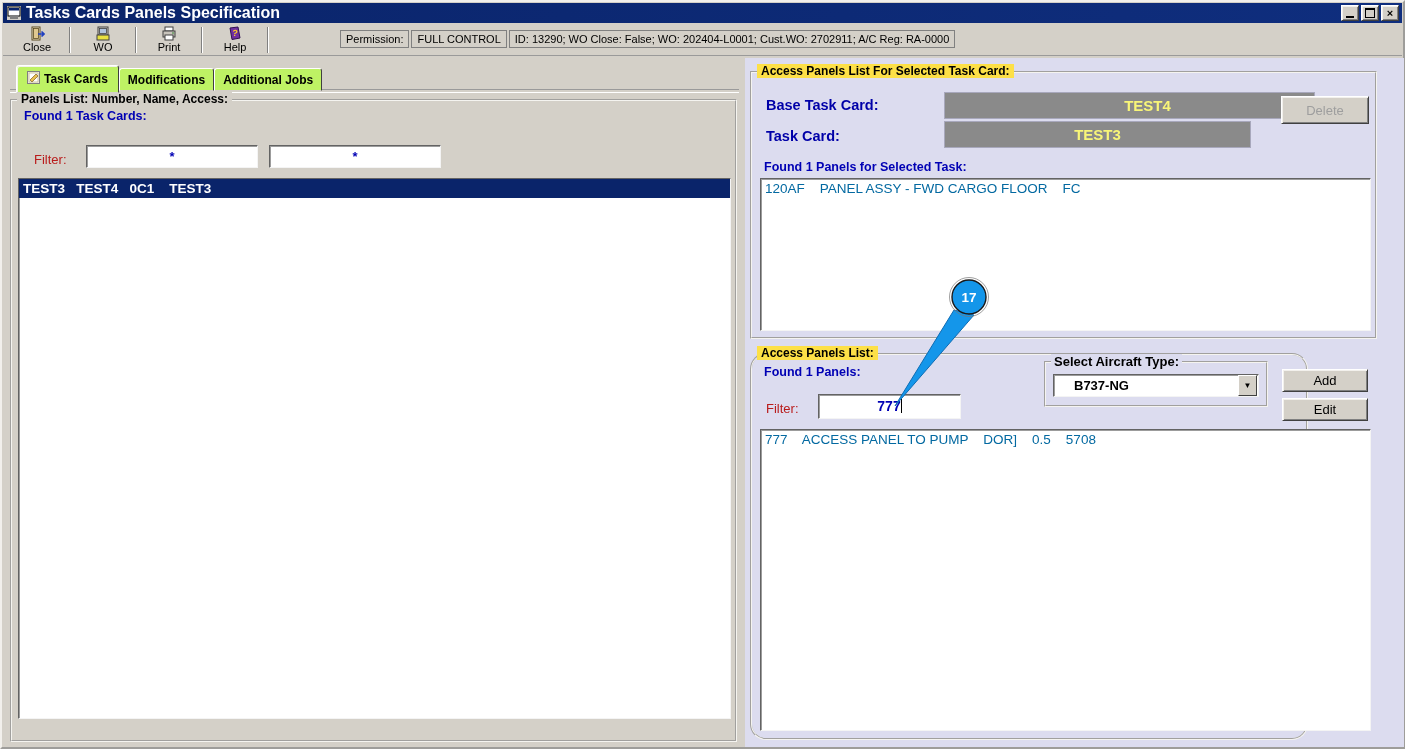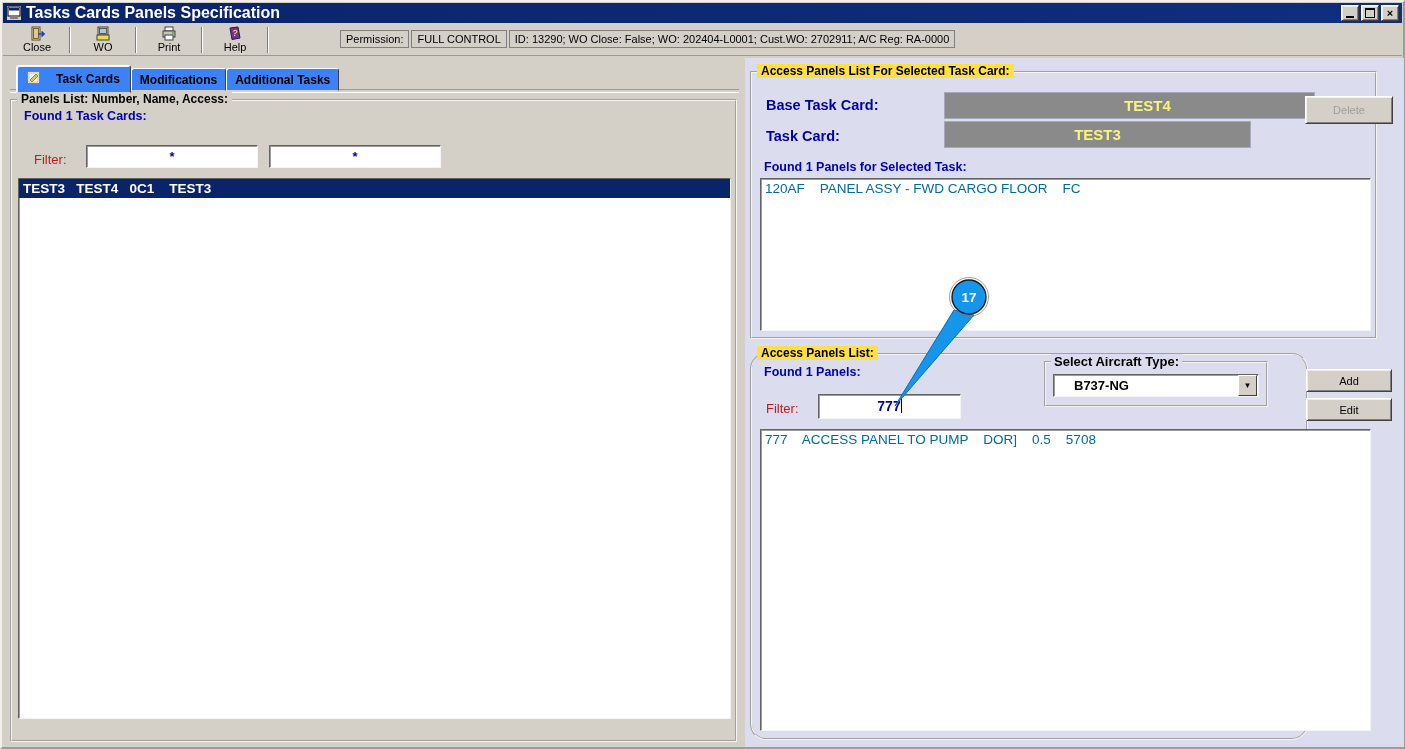--- a/index.html
+++ b/index.html
@@ -25,39 +25,39 @@
   .toolbar{position:absolute;left:1px;top:22px;right:1px;height:31px;background:#d4d0c8;border-bottom:1px solid #9a9a9a;display:flex;align-items:center;}
   .tb-btn{width:56px;height:28px;display:flex;flex-direction:column;align-items:center;justify-content:center;font-size:11px;color:#000;gap:0px;}
   .tb-btn svg{display:block;}
   .tb-sep{width:0;height:26px;border-left:1px solid #808080;border-right:1px solid #ffffff;margin:0 4px;}
   .perm-wrap{position:absolute;left:337px;top:6px;display:flex;gap:2px;}
   .perm-box{border:1px solid #808080;background:#d4d0c8;font-size:11px;color:#000;padding:2px 5px;white-space:nowrap;}
 
   
   .tab-underline{position:absolute;left:8px;top:87px;width:729px;height:2px;border-top:1px solid #9a9a9a;border-bottom:1px solid #fff;}
   .tabs{position:absolute;left:14px;top:62px;height:27px;display:flex;align-items:flex-end;z-index:3;}
-  .tab{height:20px;padding:1px 8px 0 8px;font-size:12px;font-weight:bold;background:#3b82f6;border:1px solid;border-color:#ffffff #404040 #d4d0c8 #ffffff;border-top-left-radius:3px;border-top-right-radius:3px;display:flex;align-items:center;gap:16px;white-space:nowrap;}
+  .tab{height:20px;padding:1px 8px 0 8px;font-size:12px;font-weight:bold;background:#bef264;border:1px solid;border-color:#ffffff #404040 #d4d0c8 #ffffff;border-top-left-radius:3px;border-top-right-radius:3px;display:flex;align-items:center;gap:4px;white-space:nowrap;}
   .tab.active{height:26px;padding:0 10px;margin-bottom:-2px;box-shadow:inset 1px 1px 0 #f4f2ee;}
 
   
   .left-group{left:8px;top:97px;width:727px;height:643px;}
   .blue-found{position:absolute;color:#0000b4;font-weight:bold;font-size:12.5px;white-space:nowrap;}
   .lbl{position:absolute;font-size:13px;color:#b91c1c;}
   .textbox{position:absolute;box-sizing:border-box;background:#fff;border:1px solid;border-color:#636363 #f4f4f4 #f4f4f4 #636363;box-shadow:inset 1px 1px 0 #9c9c9c;text-align:center;color:#0000b4;font-weight:bold;}
   .listbox{position:absolute;box-sizing:border-box;background:#fff;border:1px solid;border-color:#636363 #f4f4f4 #f4f4f4 #636363;box-shadow:inset 1px 1px 0 #9c9c9c;overflow:hidden;}
   .listrow{white-space:pre;font-size:13.5px;color:#0369a1;padding:2px 4px;}
   .listrow.selected{background:#0a246a;color:#fff;font-weight:bold;}
 
   
   .right-panel{position:absolute;left:743px;top:56px;width:659px;height:689px;background:#dcdcef;}
   .right-panel .grouplabel{background:#fde047;}
   .rt-group{left:5px;top:13px;width:627px;height:268px;}
   .blue-biglabel{position:absolute;color:#0000a8;font-weight:bold;font-size:14.5px;white-space:nowrap;}
   .valuebox{position:absolute;background:#8a8a8a;border:1px solid #a8a8bc;color:#f8f578;font-weight:bold;font-size:15px;text-align:center;box-sizing:border-box;}
-  .push-btn{position:absolute;background:#d4d0c8;border:1px solid;border-color:#ffffff #404040 #404040 #ffffff;box-shadow:inset 1px 1px 0 #f2f0ec, inset -1px -1px 0 #808080;font-size:11px;color:#000;display:flex;align-items:center;justify-content:center;box-sizing:border-box;margin-left:24px;}
+  .push-btn{position:absolute;background:#d4d0c8;border:1px solid;border-color:#ffffff #404040 #404040 #ffffff;box-shadow:inset 1px 1px 0 #f2f0ec, inset -1px -1px 0 #808080;font-size:13px;color:#000;display:flex;align-items:center;justify-content:center;box-sizing:border-box;}
   .push-btn.disabled{color:#9e9e9e;}
   .rb-group{left:5px;top:295px;width:558px;height:387px;border-radius:16px;}
   .sat-group{position:absolute;left:292px;top:6px;width:224px;height:46px;border:2px groove #f5f4f0;box-sizing:border-box;}
   .sat-label{position:absolute;top:-9px;left:5px;padding:0 3px;font-size:13px;font-weight:bold;background:#dcdcef;white-space:nowrap;}
   .combo{position:absolute;left:7px;top:11px;width:206px;height:23px;background:#fff;border:1px solid;border-color:#636363 #f4f4f4 #f4f4f4 #636363;box-shadow:inset 1px 1px 0 #9c9c9c;display:flex;align-items:center;box-sizing:border-box;}
   .combo-value{flex:1;font-size:13px;font-weight:bold;color:#000;padding-left:20px;white-space:nowrap;}
   .combo-drop{width:17px;height:19px;margin:1px;background:#d4d0c8;border:1px solid;border-color:#ffffff #404040 #404040 #ffffff;display:flex;align-items:center;justify-content:center;font-size:8px;color:#000;}
   .caret{display:inline-block;width:1px;height:14px;background:#000;vertical-align:-2px;}
 
   .callout-svg{position:absolute;left:0;top:0;z-index:50;pointer-events:none;}
@@ -151,21 +151,21 @@
           <rect x="2" y="2" width="9" height="9" fill="#fff" stroke="#c0b890" stroke-width="0.8"></rect>
           <path d="M3 9 L9 3 L11 5 L5 11 Z" fill="#e8c050" stroke="#806020" stroke-width="0.7"></path>
         </svg>
       </span>
       <span>Task Cards</span>
     </div>
     <div class="tab">
       <span>Modifications</span>
     </div>
     <div class="tab">
-      <span>Additional Tasks</span>
+      <span>Additional Jobs</span>
     </div>
   </div>
 
   <div class="groupbox left-group">
     <span class="grouplabel">Panels List: Number, Name, Access:</span>
     <span class="blue-found" style="left:12px;top:8px;">Found 1 Task Cards:</span>
     <span class="lbl" style="left:22px;top:51px;">Filter:</span>
     <div class="textbox" style="left:74px;top:44px;width:172px;height:23px;font-size:13px;line-height:21px;">*</div>
     <div class="textbox" style="left:257px;top:44px;width:172px;height:23px;font-size:13px;line-height:21px;">*</div>
     <div class="listbox" style="left:6px;top:77px;width:713px;height:541px;">

